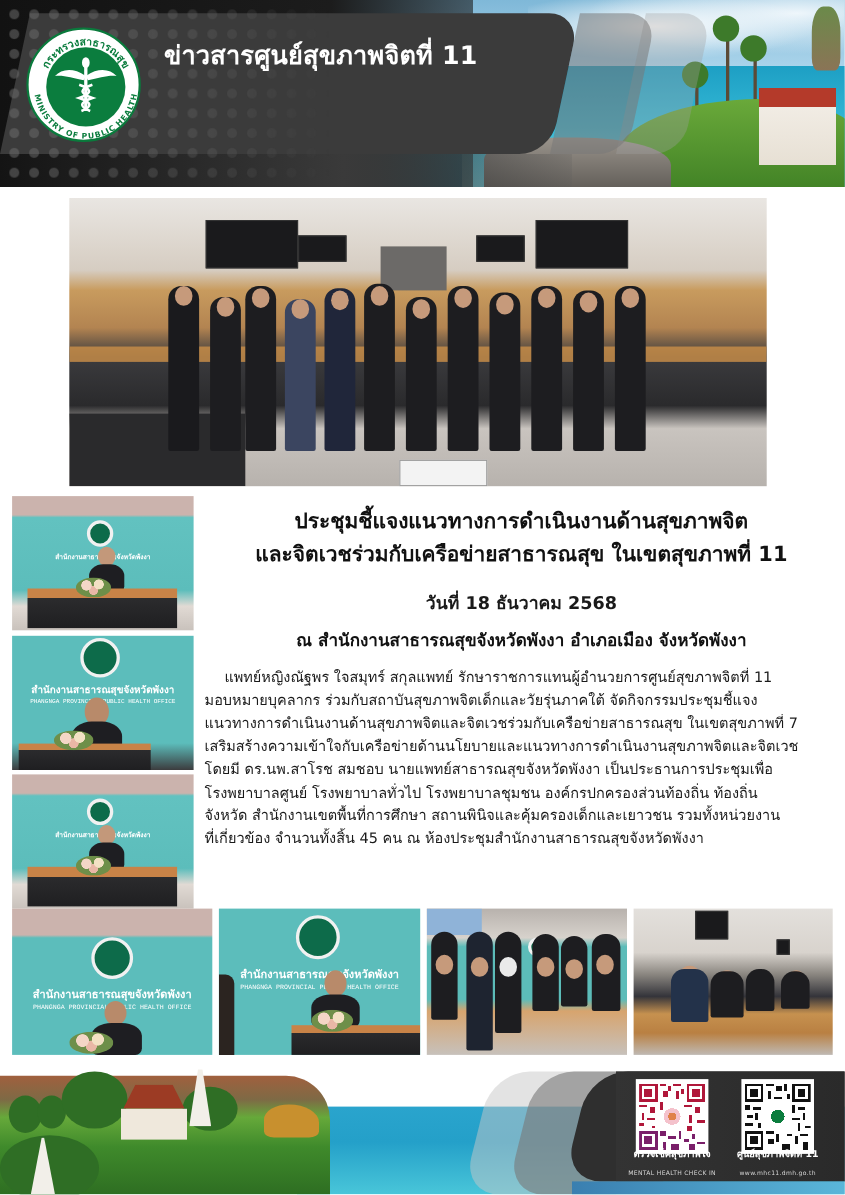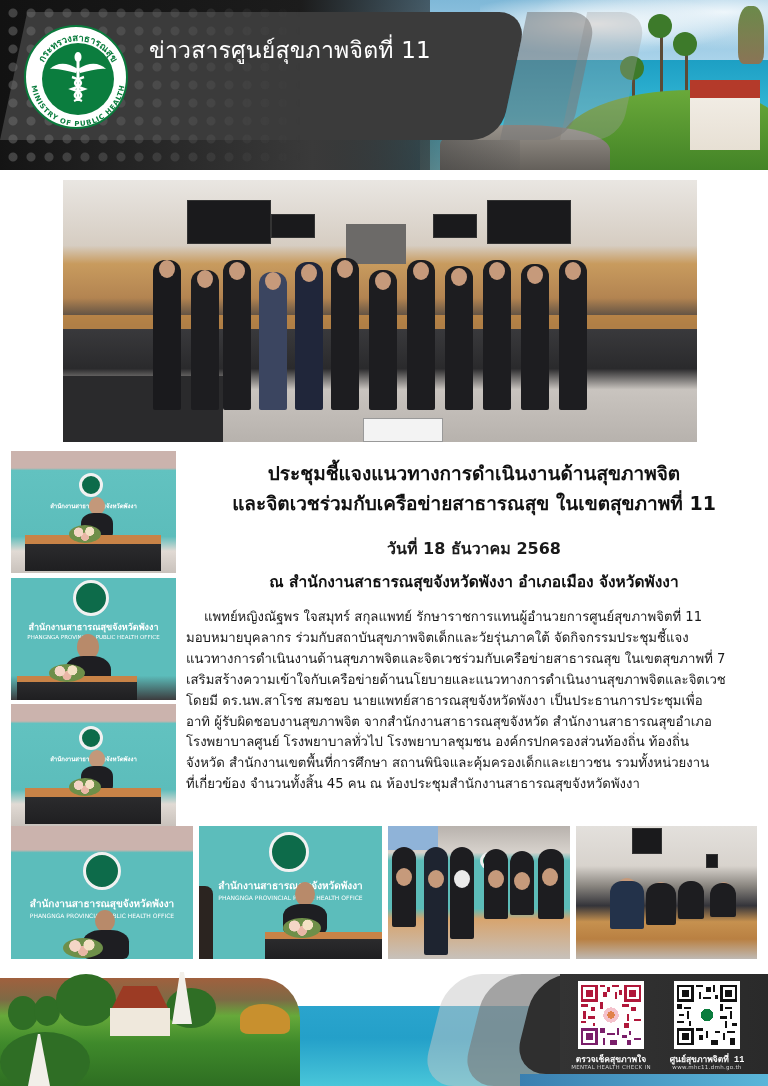--- a/index.html
+++ b/index.html
@@ -37,28 +37,28 @@
   .dots { position: absolute; left: 0; top: 0; width: 300px; height: 170px;
     background-image: radial-gradient(circle, rgba(110,110,110,0.55) 4px, transparent 5px);
     background-size: 18px 18px; background-position: 4px 4px;
     -webkit-mask-image: linear-gradient(90deg, #000 0%, rgba(0,0,0,0.5) 60%, transparent 100%);
     mask-image: linear-gradient(90deg, #000 0%, rgba(0,0,0,0.5) 60%, transparent 100%); }
 
   .logo { position: absolute; left: 24px; top: 25px; width: 104px; height: 104px; border-radius: 50%;
     background: #ffffff; border: 2px solid #0a7a3c; }
   .logo svg { position: absolute; left: 0; top: 0; }
 
-  .hdr-title-th { position: absolute; left: 149px; top: 32px; font-size: 23px; font-weight: normal; color: #ffffff;
+  .hdr-title-th { position: absolute; left: 149px; top: 32px; font-size: 23px; font-weight: bold; color: #ffffff;
     font-family: "DejaVu Sans", sans-serif; letter-spacing: 0.2px; white-space: nowrap; }
   .hdr-title-en { position: absolute; left: 149px; top: 62px; font-size: 39px; font-weight: bold; color: #ffffff;
     font-family: "DejaVu Sans", sans-serif; letter-spacing: 1px; white-space: nowrap; }
   .hdr-address { position: absolute; left: 149px; top: 106px; font-size: 10px; color: #e8e8e8; white-space: nowrap; }
 
   
-  .photo { position: absolute; overflow: hidden; }
+  .photo { position: absolute; overflow: hidden; font-family: Liberation Mono, monospace; }
   .photo-main { left: 63px; top: 180px; width: 634px; height: 262px;
     background: linear-gradient(180deg, #e9e6e2 0%, #d6cdc2 25%, #c89b5e 32%, #b38451 45%, #3b3b3e 55%, #2a2a2c 72%, #c9c4bf 80%, #b7b2ad 100%); }
   .tv { position: absolute; background: #1a1a1c; border: 1px solid #333; }
   .person { position: absolute; bottom: 32px; width: 28px; border-radius: 12px 12px 2px 2px; background: #1d1d20; }
   .head { position: absolute; width: 16px; height: 18px; border-radius: 50%; background: #c69a7b; }
 
   .photo-teal { background: linear-gradient(180deg, #cbb3ad 0%, #cbb3ad 14%, #62c2c0 16%, #5cbdbb 70%, #e1dad4 82%, #c9c2bc 100%); }
   .teal-logo { position: absolute; border-radius: 50%; background: #0d6b4a; border: 3px solid #f1f1f1; }
   .teal-text { position: absolute; color: #ffffff; font-size: 9px; white-space: nowrap; text-align: center; font-weight: bold; }
   .desk { position: absolute; background: linear-gradient(180deg, #c88347 0%, #c88347 25%, #2b2b2d 25%, #1f1f21 100%); }
@@ -92,21 +92,21 @@
   .ft-stupa { position: absolute; background: #f2efe9; }
   .ft-cliff { position: absolute; left: 240px; top: 38px; width: 50px; height: 30px; border-radius: 50% 60% 20% 20%; background: #c8902e; }
   .ft-p1 { position: absolute; left: 420px; top: 8px; width: 140px; height: 112px; background: rgba(200,200,200,0.5); border-radius: 34px 0 0 34px; transform: skewX(-14deg); transform-origin: bottom left; }
   .ft-p2 { position: absolute; left: 460px; top: 8px; width: 140px; height: 112px; background: rgba(120,120,120,0.6); border-radius: 34px 0 0 34px; transform: skewX(-14deg); transform-origin: bottom left; }
   .ft-panel { position: absolute; left: 512px; top: 8px; width: 300px; height: 100px; background: #2f2f2f; border-radius: 34px 0 0 34px; transform: skewX(-14deg); transform-origin: bottom left; }
   .ft-panel-straight { position: absolute; left: 560px; top: 8px; width: 208px; height: 100px; background: linear-gradient(90deg, #333 0%, #2a2a2a 100%); }
   .ft-stripe { position: absolute; left: 520px; top: 108px; width: 248px; height: 12px; background: linear-gradient(90deg, #3a7fb0, #5ab6d9); }
 
   .qr { position: absolute; top: 15px; width: 66px; height: 68px; background: #ffffff; padding: 3px; }
   .qr svg { display: block; }
-  .qr-label-th { position: absolute; top: 86px; width: 92px; text-align: center; font-size: 8.5px; font-weight: bold; color: #ffffff; white-space: nowrap; font-family: Liberation Mono, monospace; }
+  .qr-label-th { position: absolute; top: 76px; width: 92px; text-align: center; font-size: 8.5px; font-weight: bold; color: #ffffff; white-space: nowrap; }
   .qr-label-en { position: absolute; top: 98px; width: 92px; text-align: center; font-size: 5.5px; color: #d5d5d5; white-space: nowrap; letter-spacing: 0.3px; }
 </style>
 </head>
 <body>
 
 <div class="header">
   <div class="hdr-clouds"></div>
   <div class="hdr-sea"></div>
   <div class="hdr-rockisland"></div>
   <div class="palm-trunk" style="left:660px;top:30px;height:70px;"></div>
@@ -222,21 +222,20 @@
 <div class="article-title" style="top:488px;">และจิตเวชร่วมกับเครือข่ายสาธารณสุข  ในเขตสุขภาพที่ 11</div>
 <div class="article-date">วันที่ 18 ธันวาคม 2568</div>
 <div class="article-venue">ณ สำนักงานสาธารณสุขจังหวัดพังงา อำเภอเมือง จังหวัดพังงา</div>
 
 <div class="article-body">
   <div class="body-line first">แพทย์หญิงณัฐพร ใจสมุทร์ สกุลแพทย์ รักษาราชการแทนผู้อำนวยการศูนย์สุขภาพจิตที่ 11</div>
   <div class="body-line">มอบหมายบุคลากร ร่วมกับสถาบันสุขภาพจิตเด็กและวัยรุ่นภาคใต้ จัดกิจกรรมประชุมชี้แจง</div>
   <div class="body-line">แนวทางการดำเนินงานด้านสุขภาพจิตและจิตเวชร่วมกับเครือข่ายสาธารณสุข ในเขตสุขภาพที่ 7</div>
   <div class="body-line">เสริมสร้างความเข้าใจกับเครือข่ายด้านนโยบายและแนวทางการดำเนินงานสุขภาพจิตและจิตเวช</div>
   <div class="body-line">โดยมี ดร.นพ.สาโรช สมชอบ นายแพทย์สาธารณสุขจังหวัดพังงา เป็นประธานการประชุมเพื่อ</div>
-  <div class="body-line">อาทิ ผู้รับผิดชอบงานสุขภาพจิต จากสำนักงานสาธารณสุขจังหวัด สำนักงานสาธารณสุขอำเภอ</div>
   <div class="body-line">โรงพยาบาลศูนย์ โรงพยาบาลทั่วไป โรงพยาบาลชุมชน องค์กรปกครองส่วนท้องถิ่น ท้องถิ่น</div>
   <div class="body-line">จังหวัด สำนักงานเขตพื้นที่การศึกษา สถานพินิจและคุ้มครองเด็กและเยาวชน รวมทั้งหน่วยงาน</div>
   <div class="body-line">ที่เกี่ยวข้อง จำนวนทั้งสิ้น 45 คน ณ ห้องประชุมสำนักงานสาธารณสุขจังหวัดพังงา</div>
 </div>
 
 <div class="photo photo-teal" style="left:11px;top:826px;width:182px;height:133px;background:linear-gradient(180deg,#cbb3ad 0%,#cbb3ad 18%,#5cbdbb 20%,#5cbdbb 100%);">
   <div class="teal-logo" style="left:72px;top:26px;width:38px;height:38px;"></div>
   <div class="teal-text" style="left:0;top:70px;width:182px;font-size:10px;">สำนักงานสาธารณสุขจังหวัดพังงา</div>
   <div class="teal-text" style="left:0;top:86px;width:182px;font-size:6px;font-weight:normal;">PHANGNGA PROVINCIAL PUBLIC HEALTH OFFICE</div>
   <div class="phead" style="left:84px;top:84px;width:20px;height:22px;background:#b88a6a;"></div>

